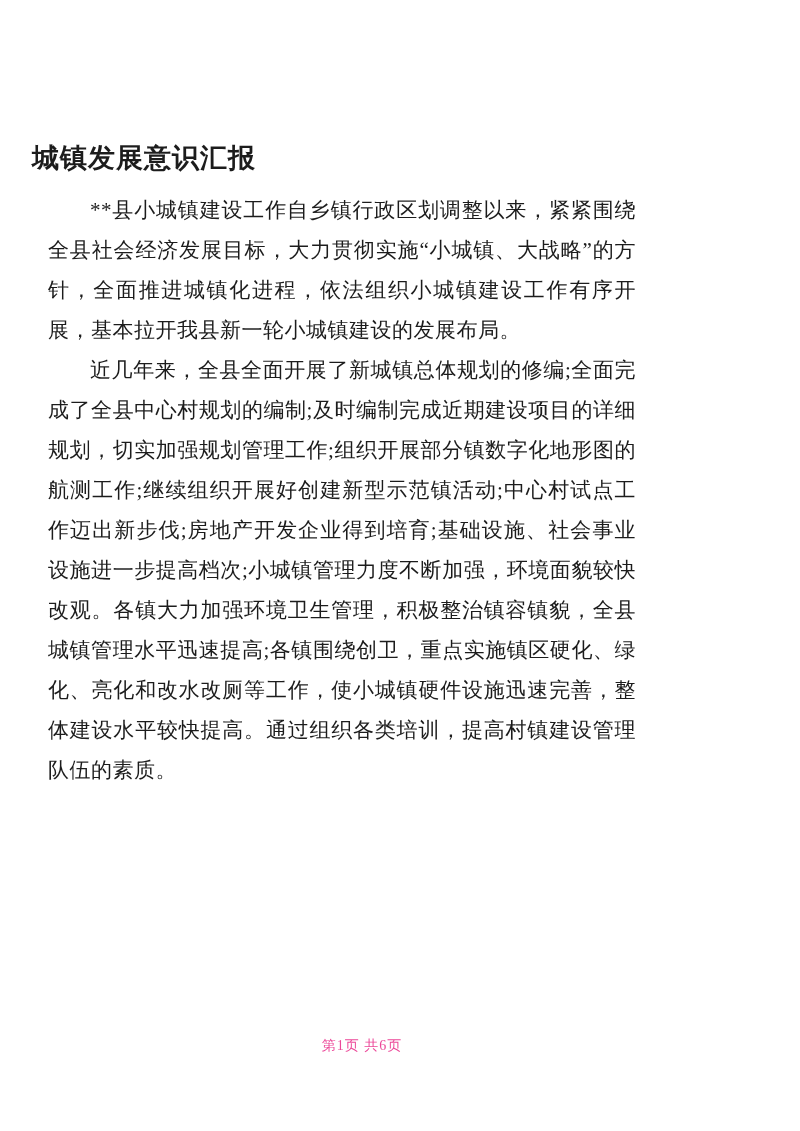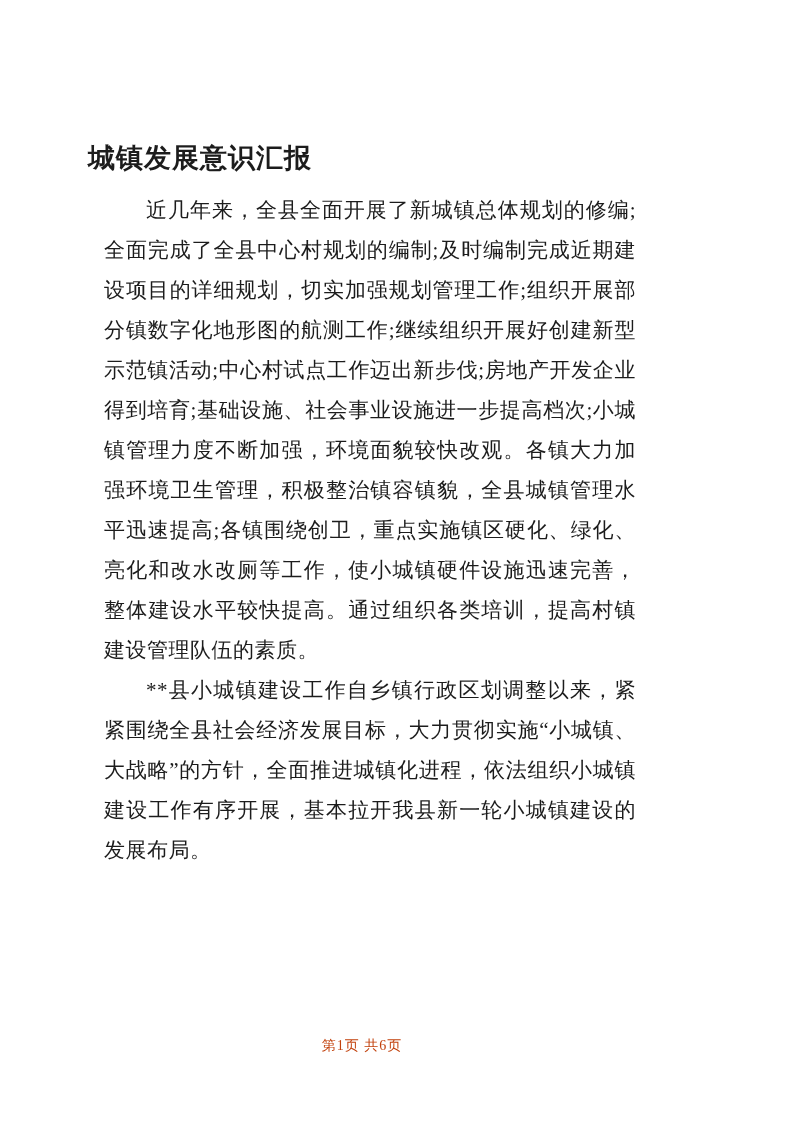--- a/index.html
+++ b/index.html
@@ -6,21 +6,21 @@
     margin: 0;
     padding: 0;
     background: #ffffff;
   }
   .page {
     position: relative;
     width: 724px;
     height: 1131px;
     background: #ffffff;
     box-sizing: border-box;
-    padding: 140px 88px 120px 104px;
+    padding: 140px 88px 120px 48px;
     font-family: "Liberation Serif", "DejaVu Serif", serif;
     color: #1c1c1c;
     overflow: hidden;
   }
   .doc-title {
     font-size: 27px;
     font-weight: bold;
     margin: 0 0 14px -16px;
     letter-spacing: 1px;
     text-align: left;
@@ -34,29 +34,29 @@
     letter-spacing: 0.5px;
     word-break: break-all;
   }
   .page-footer {
     position: absolute;
     left: 0;
     right: 0;
     bottom: 76px;
     text-align: center;
     font-size: 14px;
-    color: #c2410c;
+    color: #ec4899;
     letter-spacing: 1px;
   }
 </style>
 </head>
 <body>
 
 <div class="page">
   <h1 class="doc-title">城镇发展意识汇报</h1>
 
+  <p class="doc-paragraph">**县小城镇建设工作自乡镇行政区划调整以来，紧紧围绕全县社会经济发展目标，大力贯彻实施“小城镇、大战略”的方针，全面推进城镇化进程，依法组织小城镇建设工作有序开展，基本拉开我县新一轮小城镇建设的发展布局。</p>
+
   <p class="doc-paragraph">近几年来，全县全面开展了新城镇总体规划的修编;全面完成了全县中心村规划的编制;及时编制完成近期建设项目的详细规划，切实加强规划管理工作;组织开展部分镇数字化地形图的航测工作;继续组织开展好创建新型示范镇活动;中心村试点工作迈出新步伐;房地产开发企业得到培育;基础设施、社会事业设施进一步提高档次;小城镇管理力度不断加强，环境面貌较快改观。各镇大力加强环境卫生管理，积极整治镇容镇貌，全县城镇管理水平迅速提高;各镇围绕创卫，重点实施镇区硬化、绿化、亮化和改水改厕等工作，使小城镇硬件设施迅速完善，整体建设水平较快提高。通过组织各类培训，提高村镇建设管理队伍的素质。</p>
-
-  <p class="doc-paragraph">**县小城镇建设工作自乡镇行政区划调整以来，紧紧围绕全县社会经济发展目标，大力贯彻实施“小城镇、大战略”的方针，全面推进城镇化进程，依法组织小城镇建设工作有序开展，基本拉开我县新一轮小城镇建设的发展布局。</p>
 
 
   <div class="page-footer">第1页 共6页</div>
 </div>
 
 </body></html>

